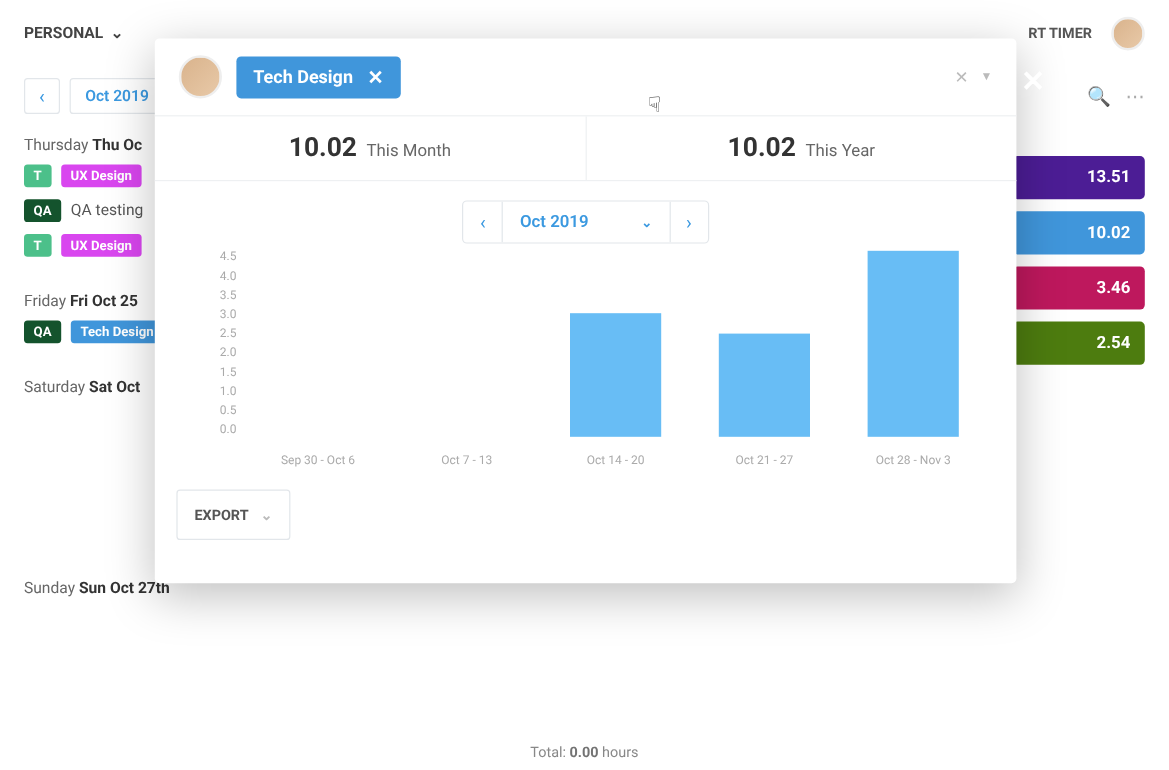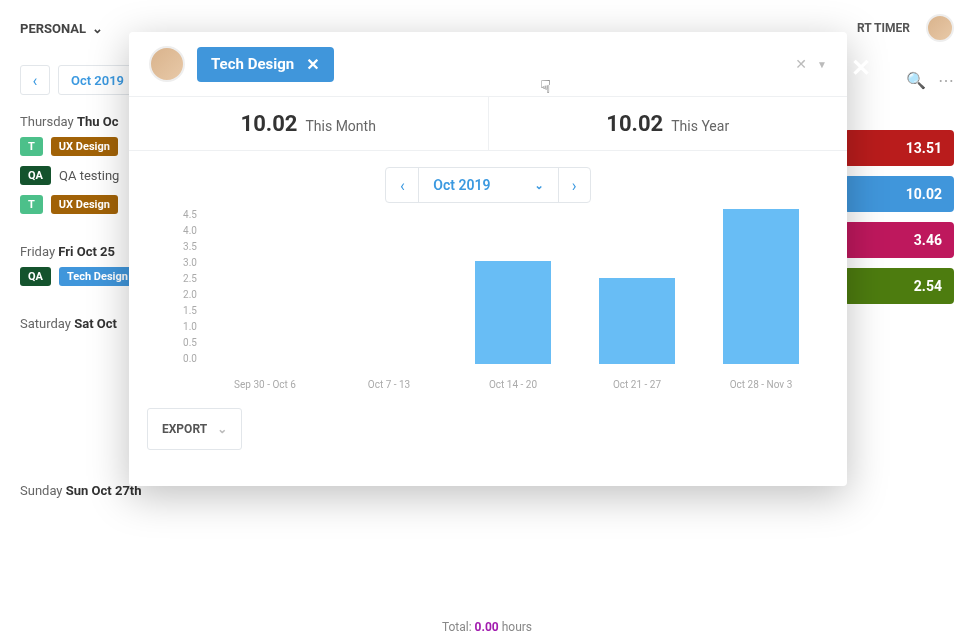--- a/index.html
+++ b/index.html
@@ -72,38 +72,38 @@
 .bg-toolbar .right { margin-left:auto; display:flex; gap:12px; color:#aaa; }
 
 .day-section { padding: 10px 20px; }
 .day-label { font-size:13px; color:#666; margin-bottom:8px;}
 .day-label b { font-weight:700; color:#333; }
 .entry-row { display:flex; align-items:center; gap:8px; margin-bottom:10px; }
 .tag { font-size:11px; font-weight:700; padding:3px 8px; border-radius:3px; color:#fff; }
 .tag.green { background:#4cc08a; }
 .tag.purple { background:#14532d; }
 .tag.blue { background:#4096db; }
-.tag.orange { background:#a16207; }
+.tag.orange { background:#d946ef; }
 .entry-text { font-size:13px; color:#555; }
 
 .no-entries { text-align:center; color:#666; font-size:16px; margin-top:30px; }
 .no-entries-sub { text-align:center; color:#bbb; font-size:13px; margin-top:20px; }
 
 .sidebar-stats {
   position:absolute;
   right:20px;
   top:130px;
   width:110px;
   display:flex;flex-direction:column;gap:10px;
 }
 .stat-pill {
   height:36px; border-radius:4px; display:flex; align-items:center; justify-content:flex-end;
   padding:0 12px; color:#fff; font-weight:700; font-size:14px;
 }
-.stat-pill.p1{background:#b91c1c;}
+.stat-pill.p1{background:#4c1d95;}
 .stat-pill.p2{background:#4096db;}
 .stat-pill.p3{background:#be185d;}
 .stat-pill.p4{background:#4d7c0f;}
 
 
 .modal {
   position:absolute;
   left:129px; top:32px;
   width:718px; height:454px;
   background:#fff;
@@ -203,21 +203,21 @@
   font-size:12px;font-weight:700;color:#555;
   display:flex;align-items:center;gap:10px;
 }
 .close-x {
   position:absolute;
   right:-24px;top:22px;
   color:#fff;font-size:24px;font-weight:700;
 }
 
 .total-row { text-align:center;color:#888;font-size:12px;margin-top:100px;}
-.total-row b { color:#a21caf; }
+.total-row b { color:#737373; }
 
 .cursor-icon {
   position:absolute;
   left:540px;top:76px;
   font-size:18px;color:#333;
 }
 </style>
 </head>
 <body>
 

